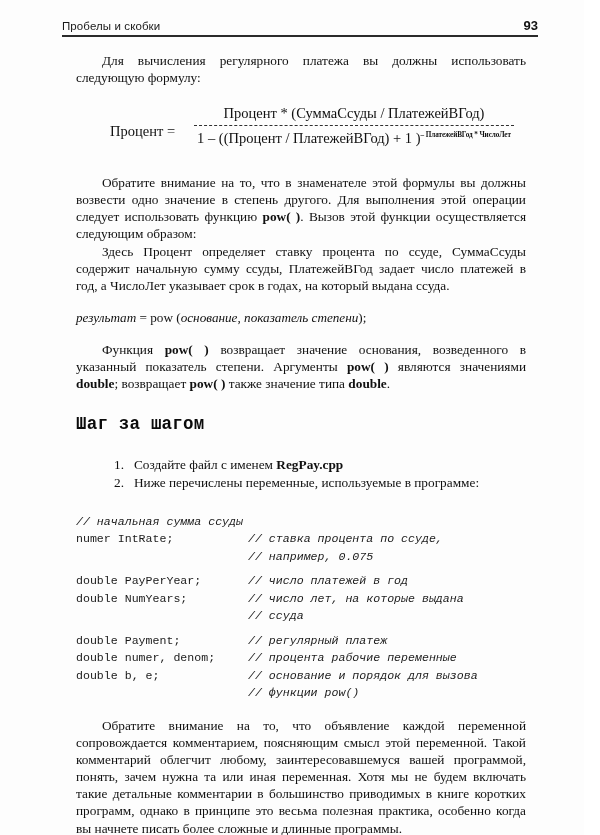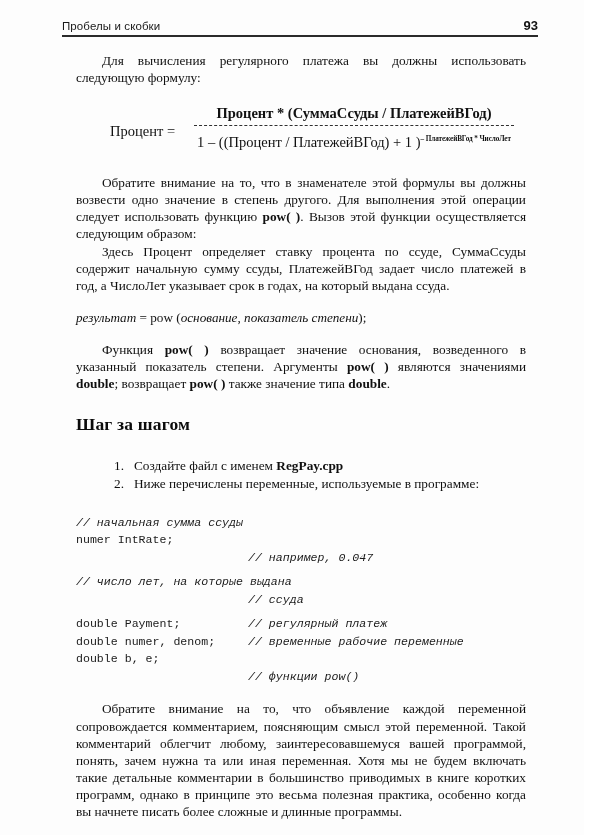--- a/index.html
+++ b/index.html
@@ -96,31 +96,30 @@
     position: absolute;
     left: 118px;
     top: 2px;
     width: 320px;
     text-align: center;
   }
   .f-num {
     font-size: 14.5px;
     white-space: nowrap;
     line-height: 20px;
-    font-weight: bold;
   }
   .f-bar {
     height: 0;
     border-top: 1.5px dashed #303030;
     margin: 2px 0 1px 0;
   }
   .f-den {
     font-size: 14.5px;
     white-space: nowrap;
-    line-height: 25px;
+    line-height: 16px;
   }
   .f-exp {
     font-size: 7.2px;
     font-weight: 700;
     vertical-align: super;
     letter-spacing: -0.1px;
     white-space: nowrap;
   }
 
   
@@ -132,20 +131,21 @@
   }
   .codeline .roman { font-style: normal; }
 
   
   h2.sect {
     margin: 0;
     font-size: 17.5px;
     font-weight: 700;
     letter-spacing: 0.2px;
     color: #0b0b0b;
+    font-family: Liberation Mono, monospace;
   }
 
   
   ol.steps {
     margin: 0;
     padding: 0;
     list-style: none;
   }
   ol.steps li {
     font-size: 13.3px;
@@ -235,29 +235,30 @@
 
     <ol class="steps">
       <li><span class="num">1.</span><span>Создайте файл с именем </span><b class="bold">RegPay.cpp</b></li>
       <li><span class="num">2.</span><span>Ниже перечислены переменные, используемые в программе:</span></li>
     </ol>
 
     <div class="gap-lg"></div>
 
     <div class="listing">
         <div class="row"><span class="cmt">// начальная сумма ссуды</span></div>
-        <div class="row"><span class="decl">numer IntRate;</span></div>
-        <div class="row"><span class="decl"></span><span class="cmt">// например, 0.047</span></div>
+        <div class="row"><span class="decl">numer IntRate;</span><span class="cmt">// ставка процента по ссуде,</span></div>
+        <div class="row"><span class="decl"></span><span class="cmt">// например, 0.075</span></div>
         <div class="spacer"></div>
-        <div class="row"><span class="cmt">// число лет, на которые выдана</span></div>
+        <div class="row"><span class="decl">double PayPerYear;</span><span class="cmt">// число платежей в год</span></div>
+        <div class="row"><span class="decl">double NumYears;</span><span class="cmt">// число лет, на которые выдана</span></div>
         <div class="row"><span class="decl"></span><span class="cmt">// ссуда</span></div>
         <div class="spacer"></div>
         <div class="row"><span class="decl">double Payment;</span><span class="cmt">// регулярный платеж</span></div>
-        <div class="row"><span class="decl">double numer, denom;</span><span class="cmt">// временные рабочие переменные</span></div>
-        <div class="row"><span class="decl">double b, e;</span></div>
+        <div class="row"><span class="decl">double numer, denom;</span><span class="cmt">// процента рабочие переменные</span></div>
+        <div class="row"><span class="decl">double b, e;</span><span class="cmt">// основание и порядок для вызова</span></div>
         <div class="row"><span class="decl"></span><span class="cmt">// функции pow()</span></div>
       </div>
 
     <div class="gap-md"></div>
 
     <p class="para">Обратите внимание на то, что объявление каждой переменной сопровождается комментарием, поясняющим смысл этой переменной. Такой комментарий облегчит любому, заинтересовавшемуся вашей программой, понять, зачем нужна та или иная переменная. Хотя мы не будем включать такие детальные комментарии в большинство приводимых в книге коротких программ, однако в принципе это весьма полезная практика, особенно когда вы начнете писать более сложные и длинные программы.</p>
 
   </div>
 </div>
 

